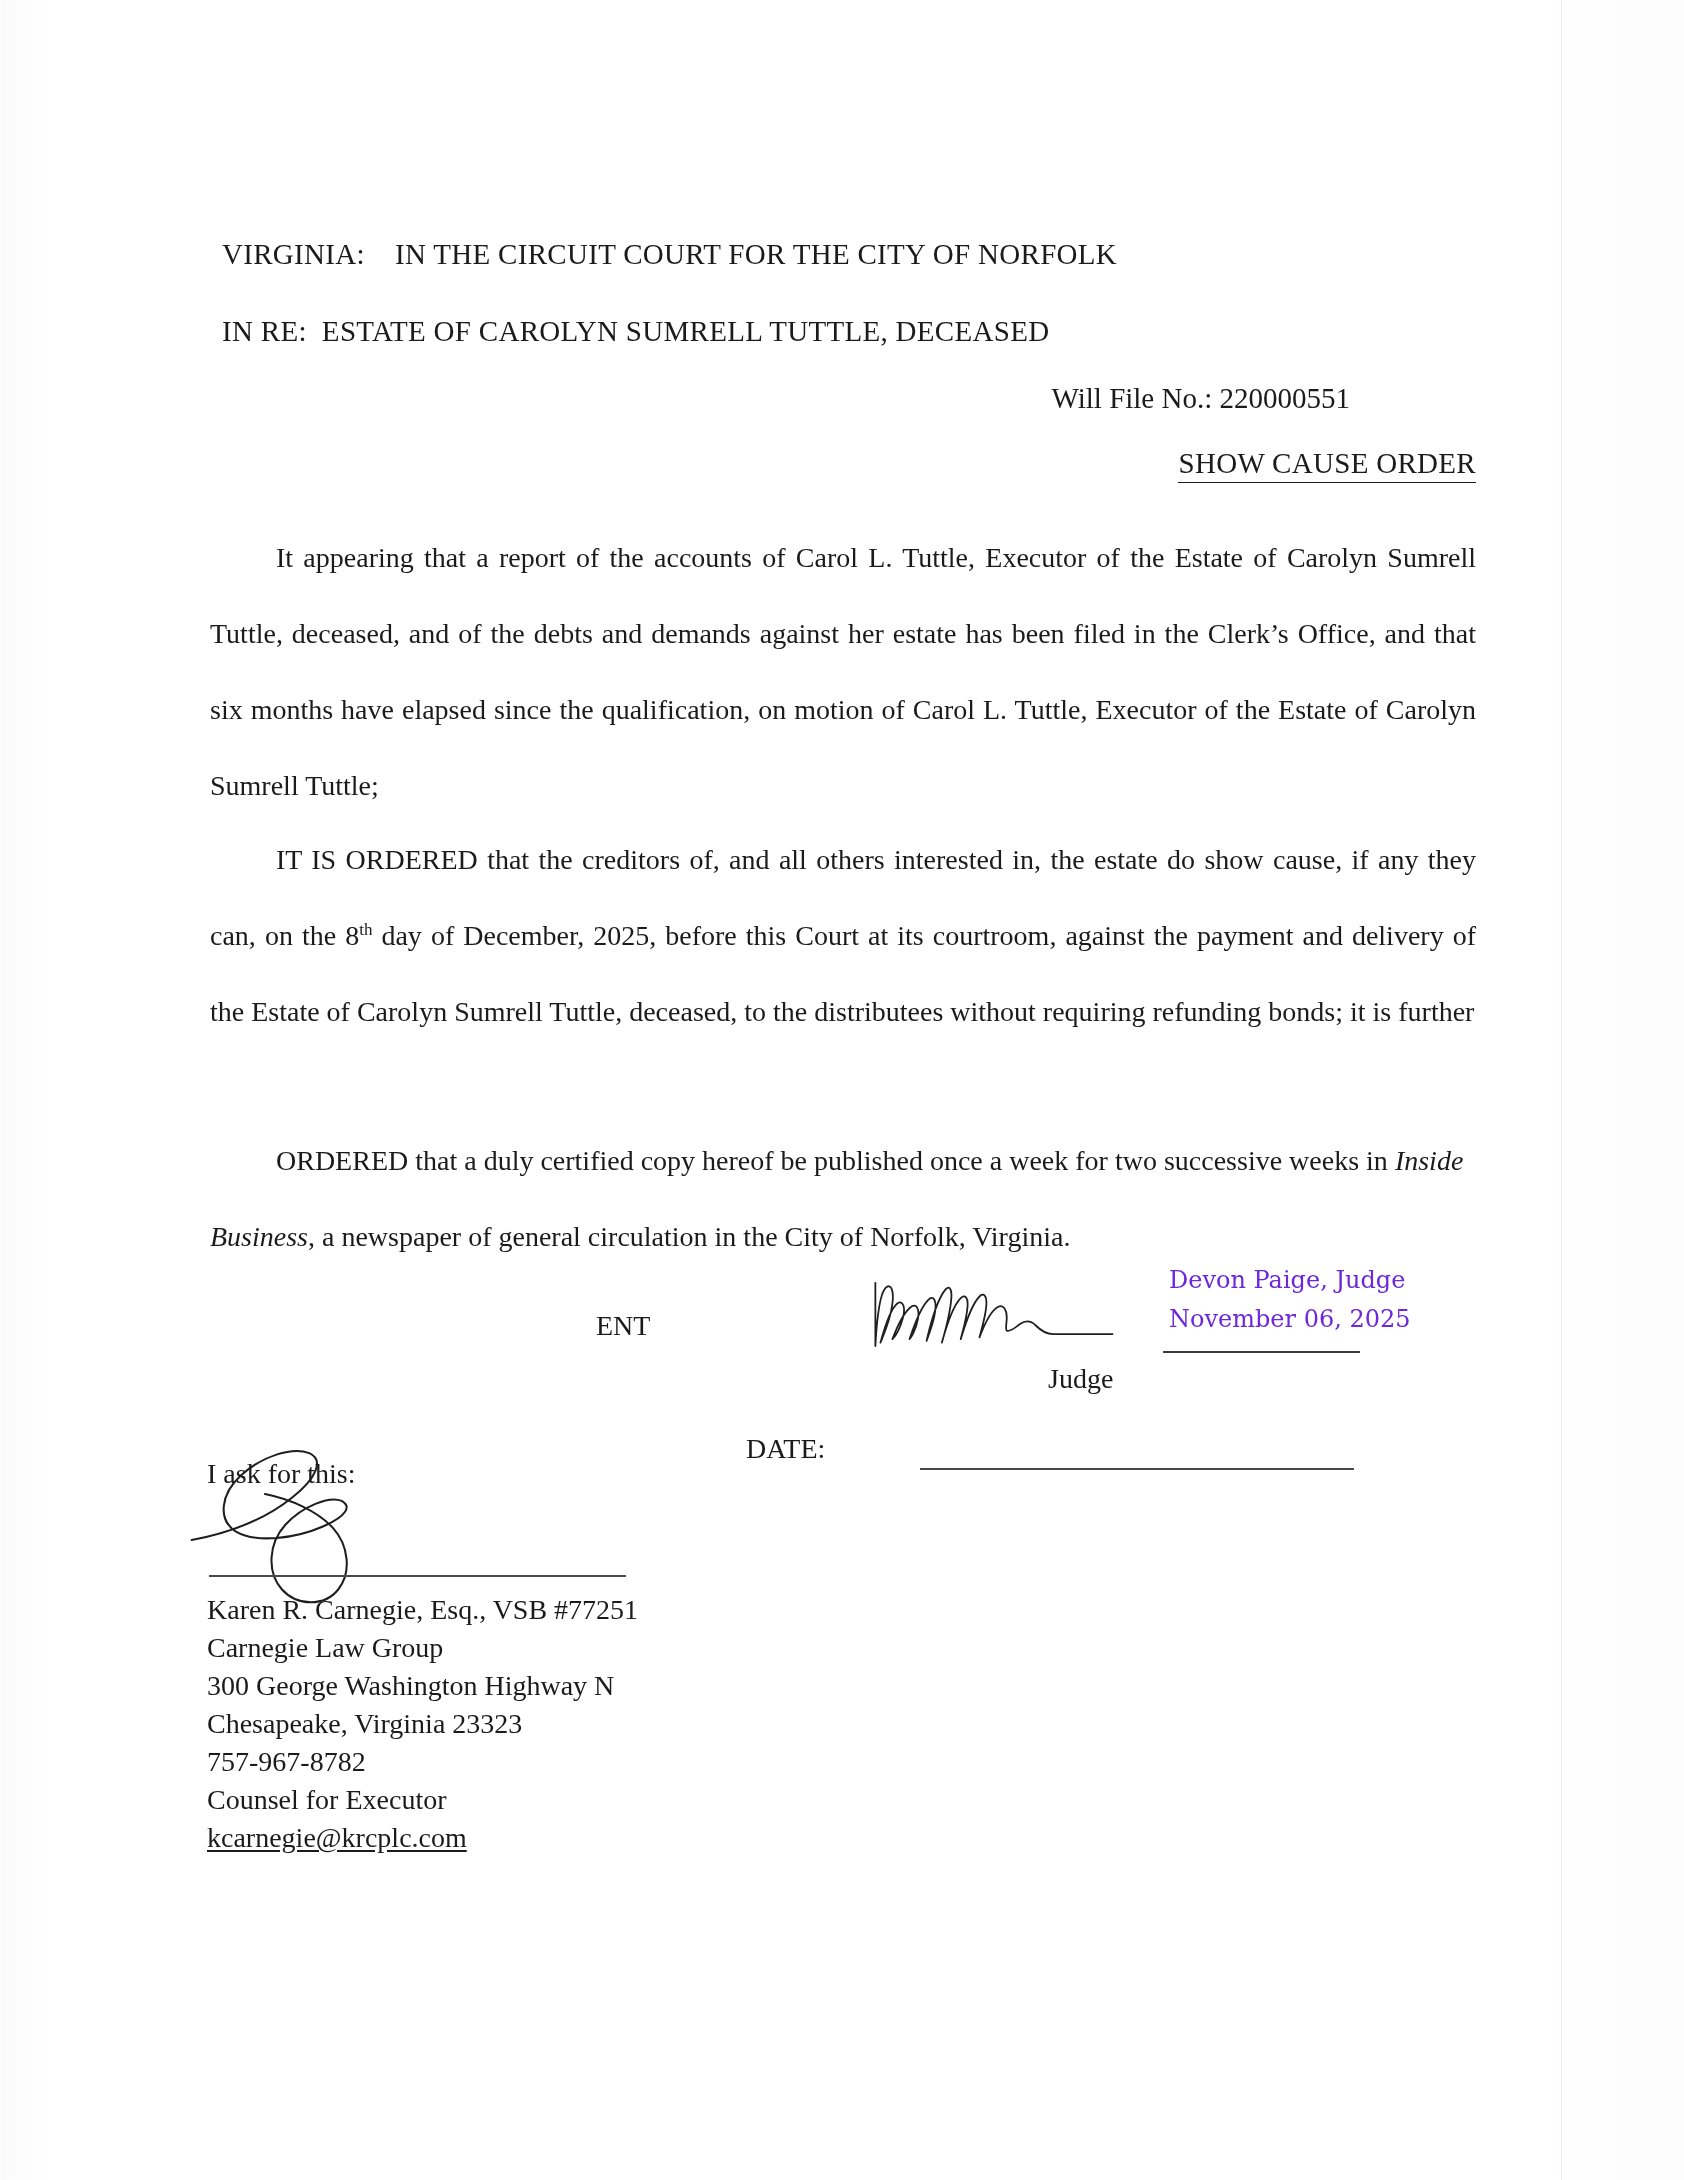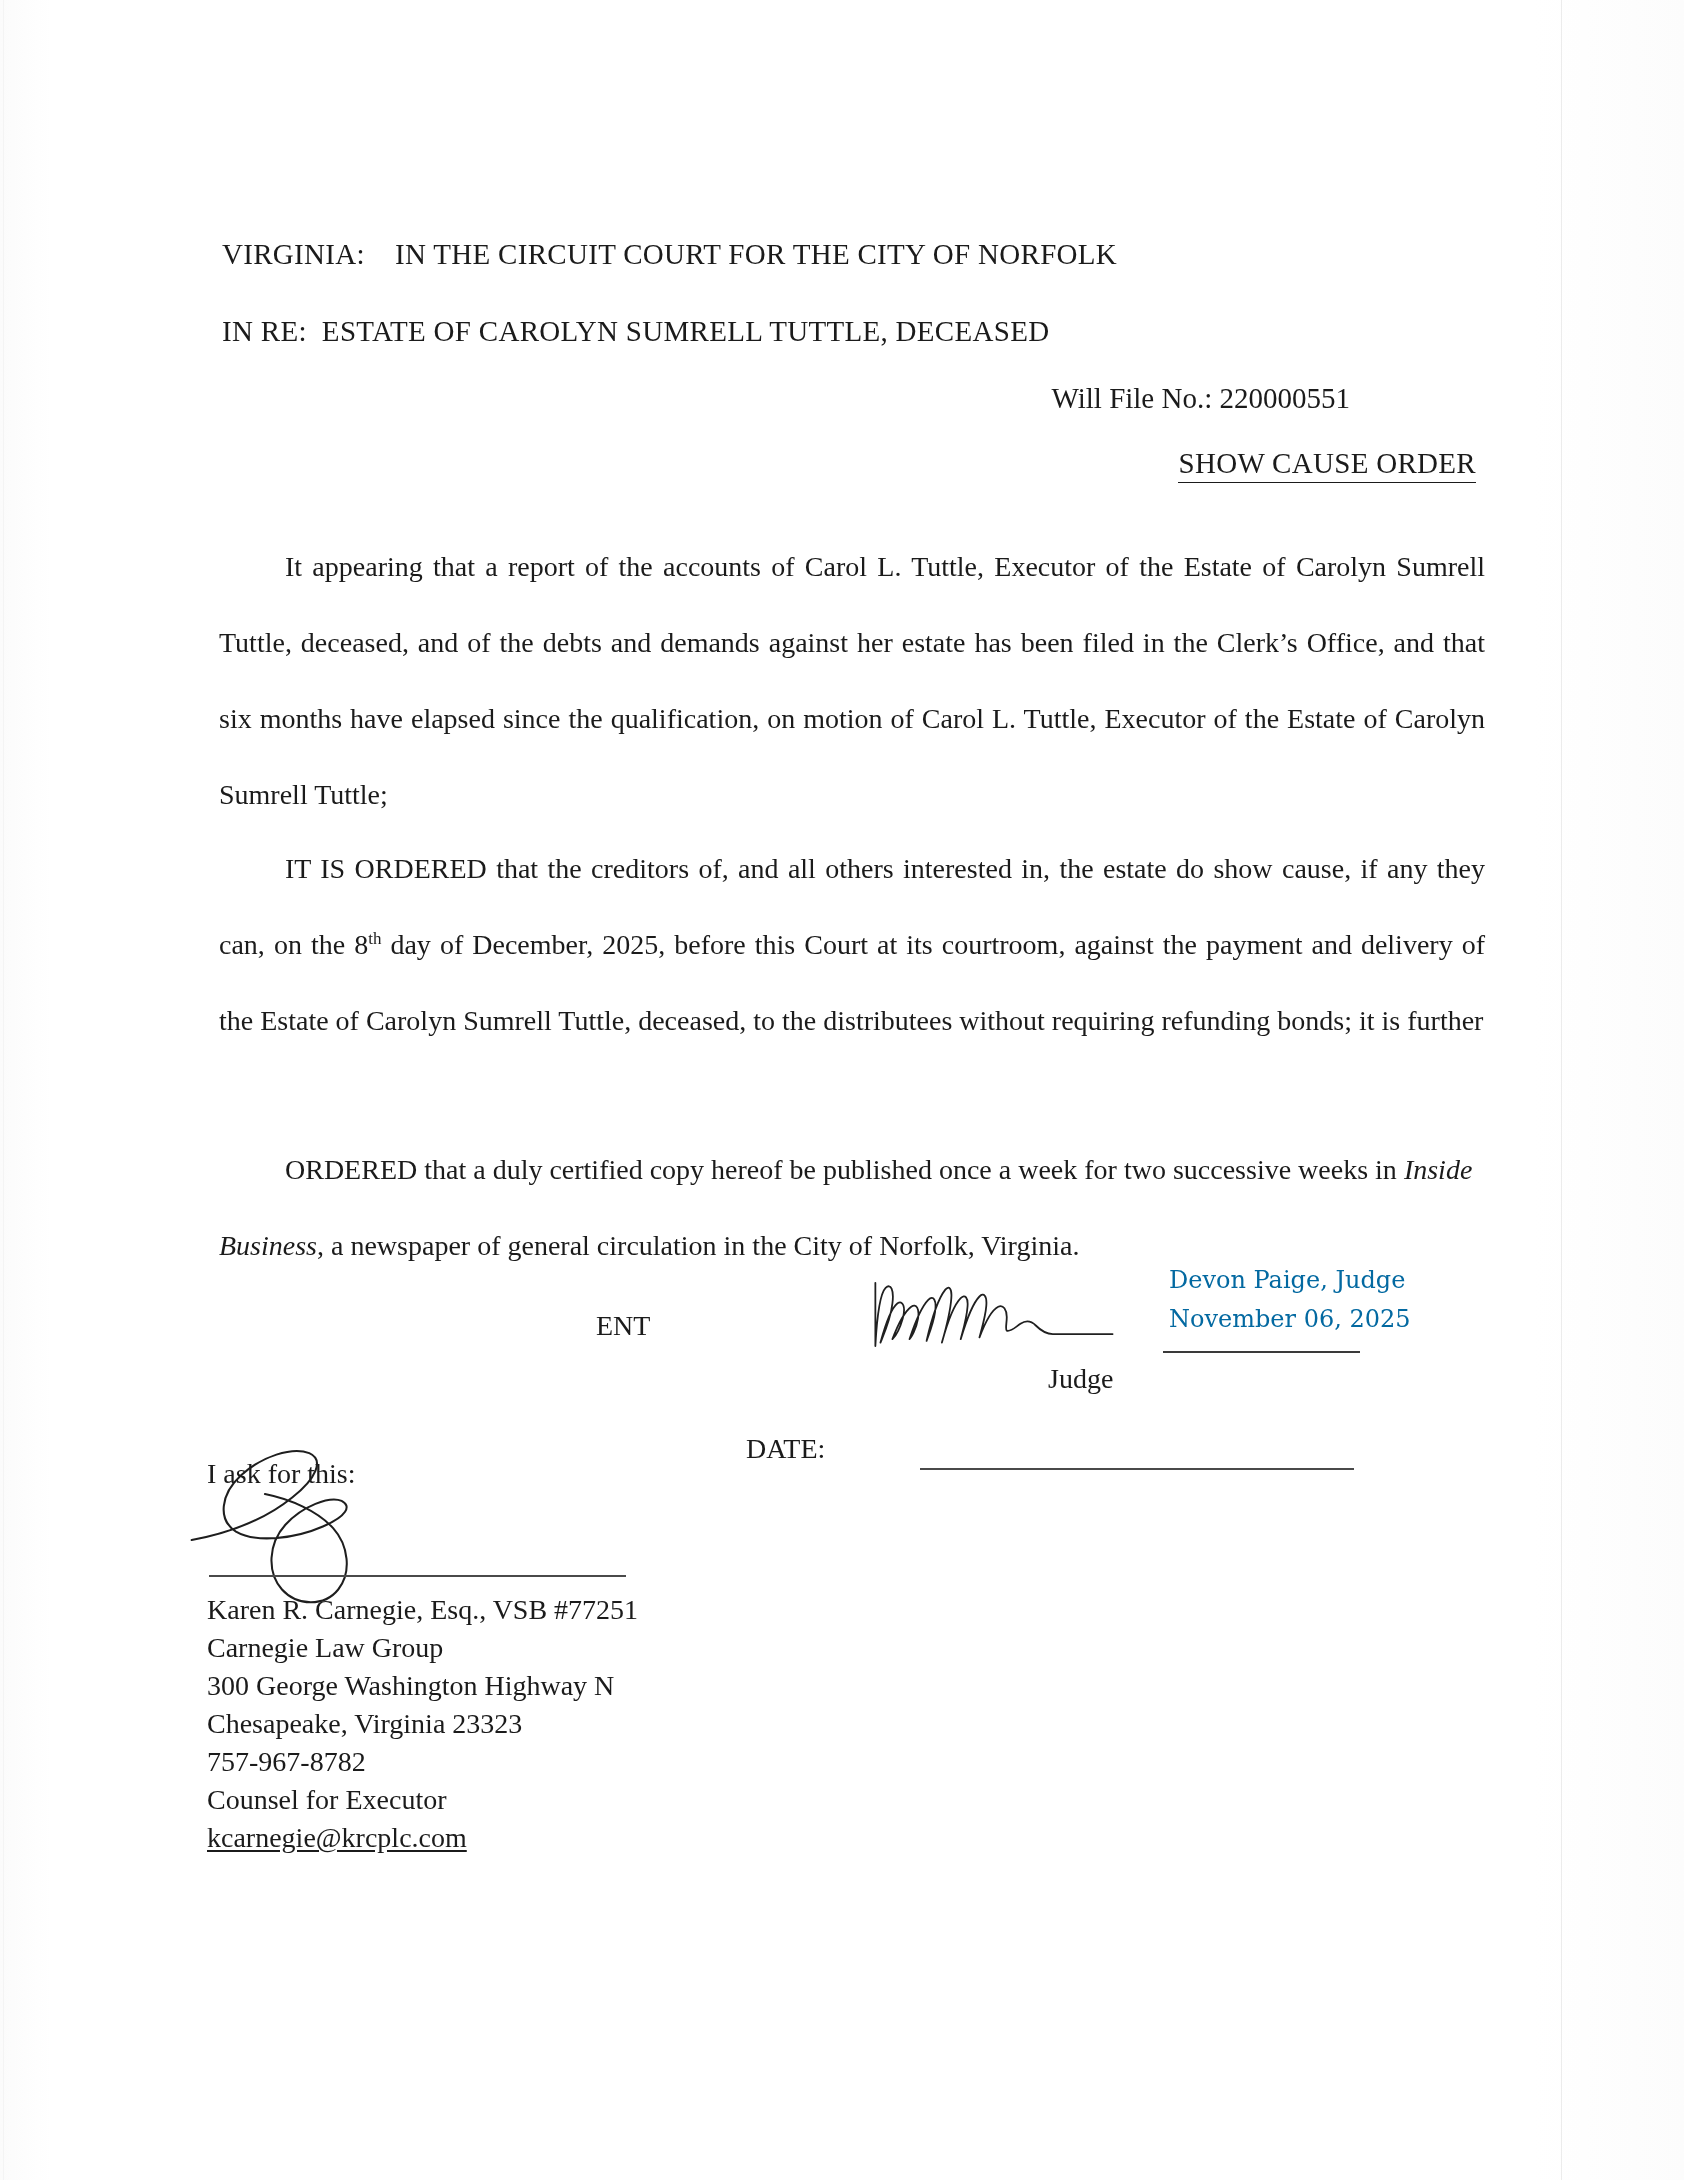--- a/index.html
+++ b/index.html
@@ -84,21 +84,21 @@
 
   .body-para {
     position: absolute;
     left: 0;
     width: 1266px;
     font-size: 28px;
     line-height: 76px;
     text-align: justify;
     text-justify: inter-word;
     text-indent: 66px;
-    margin: 9px;
+    margin: 0;
   }
   .body-para.last-left { text-align: left; }
   #para-1 { top: 520px; }
   #para-2 { top: 822px; }
   #para-3 { top: 1123px; }
 
   .body-para sup {
     font-size: 17px;
     vertical-align: super;
     line-height: 0;
@@ -127,21 +127,21 @@
   }
 
   #judge-stamp {
     position: absolute;
     top: 1261px;
     left: 1169px;
     width: 273px;
     font-family: "DejaVu Serif", serif;
     font-size: 24px;
     line-height: 39px;
-    color: #0369a1;
+    color: #6d28d9;
     white-space: nowrap;
   }
   #judge-stamp-rule {
     position: absolute;
     top: 1351px;
     left: 1163px;
     width: 197px;
     height: 1.7px;
     background: #3a3a3a;
   }

